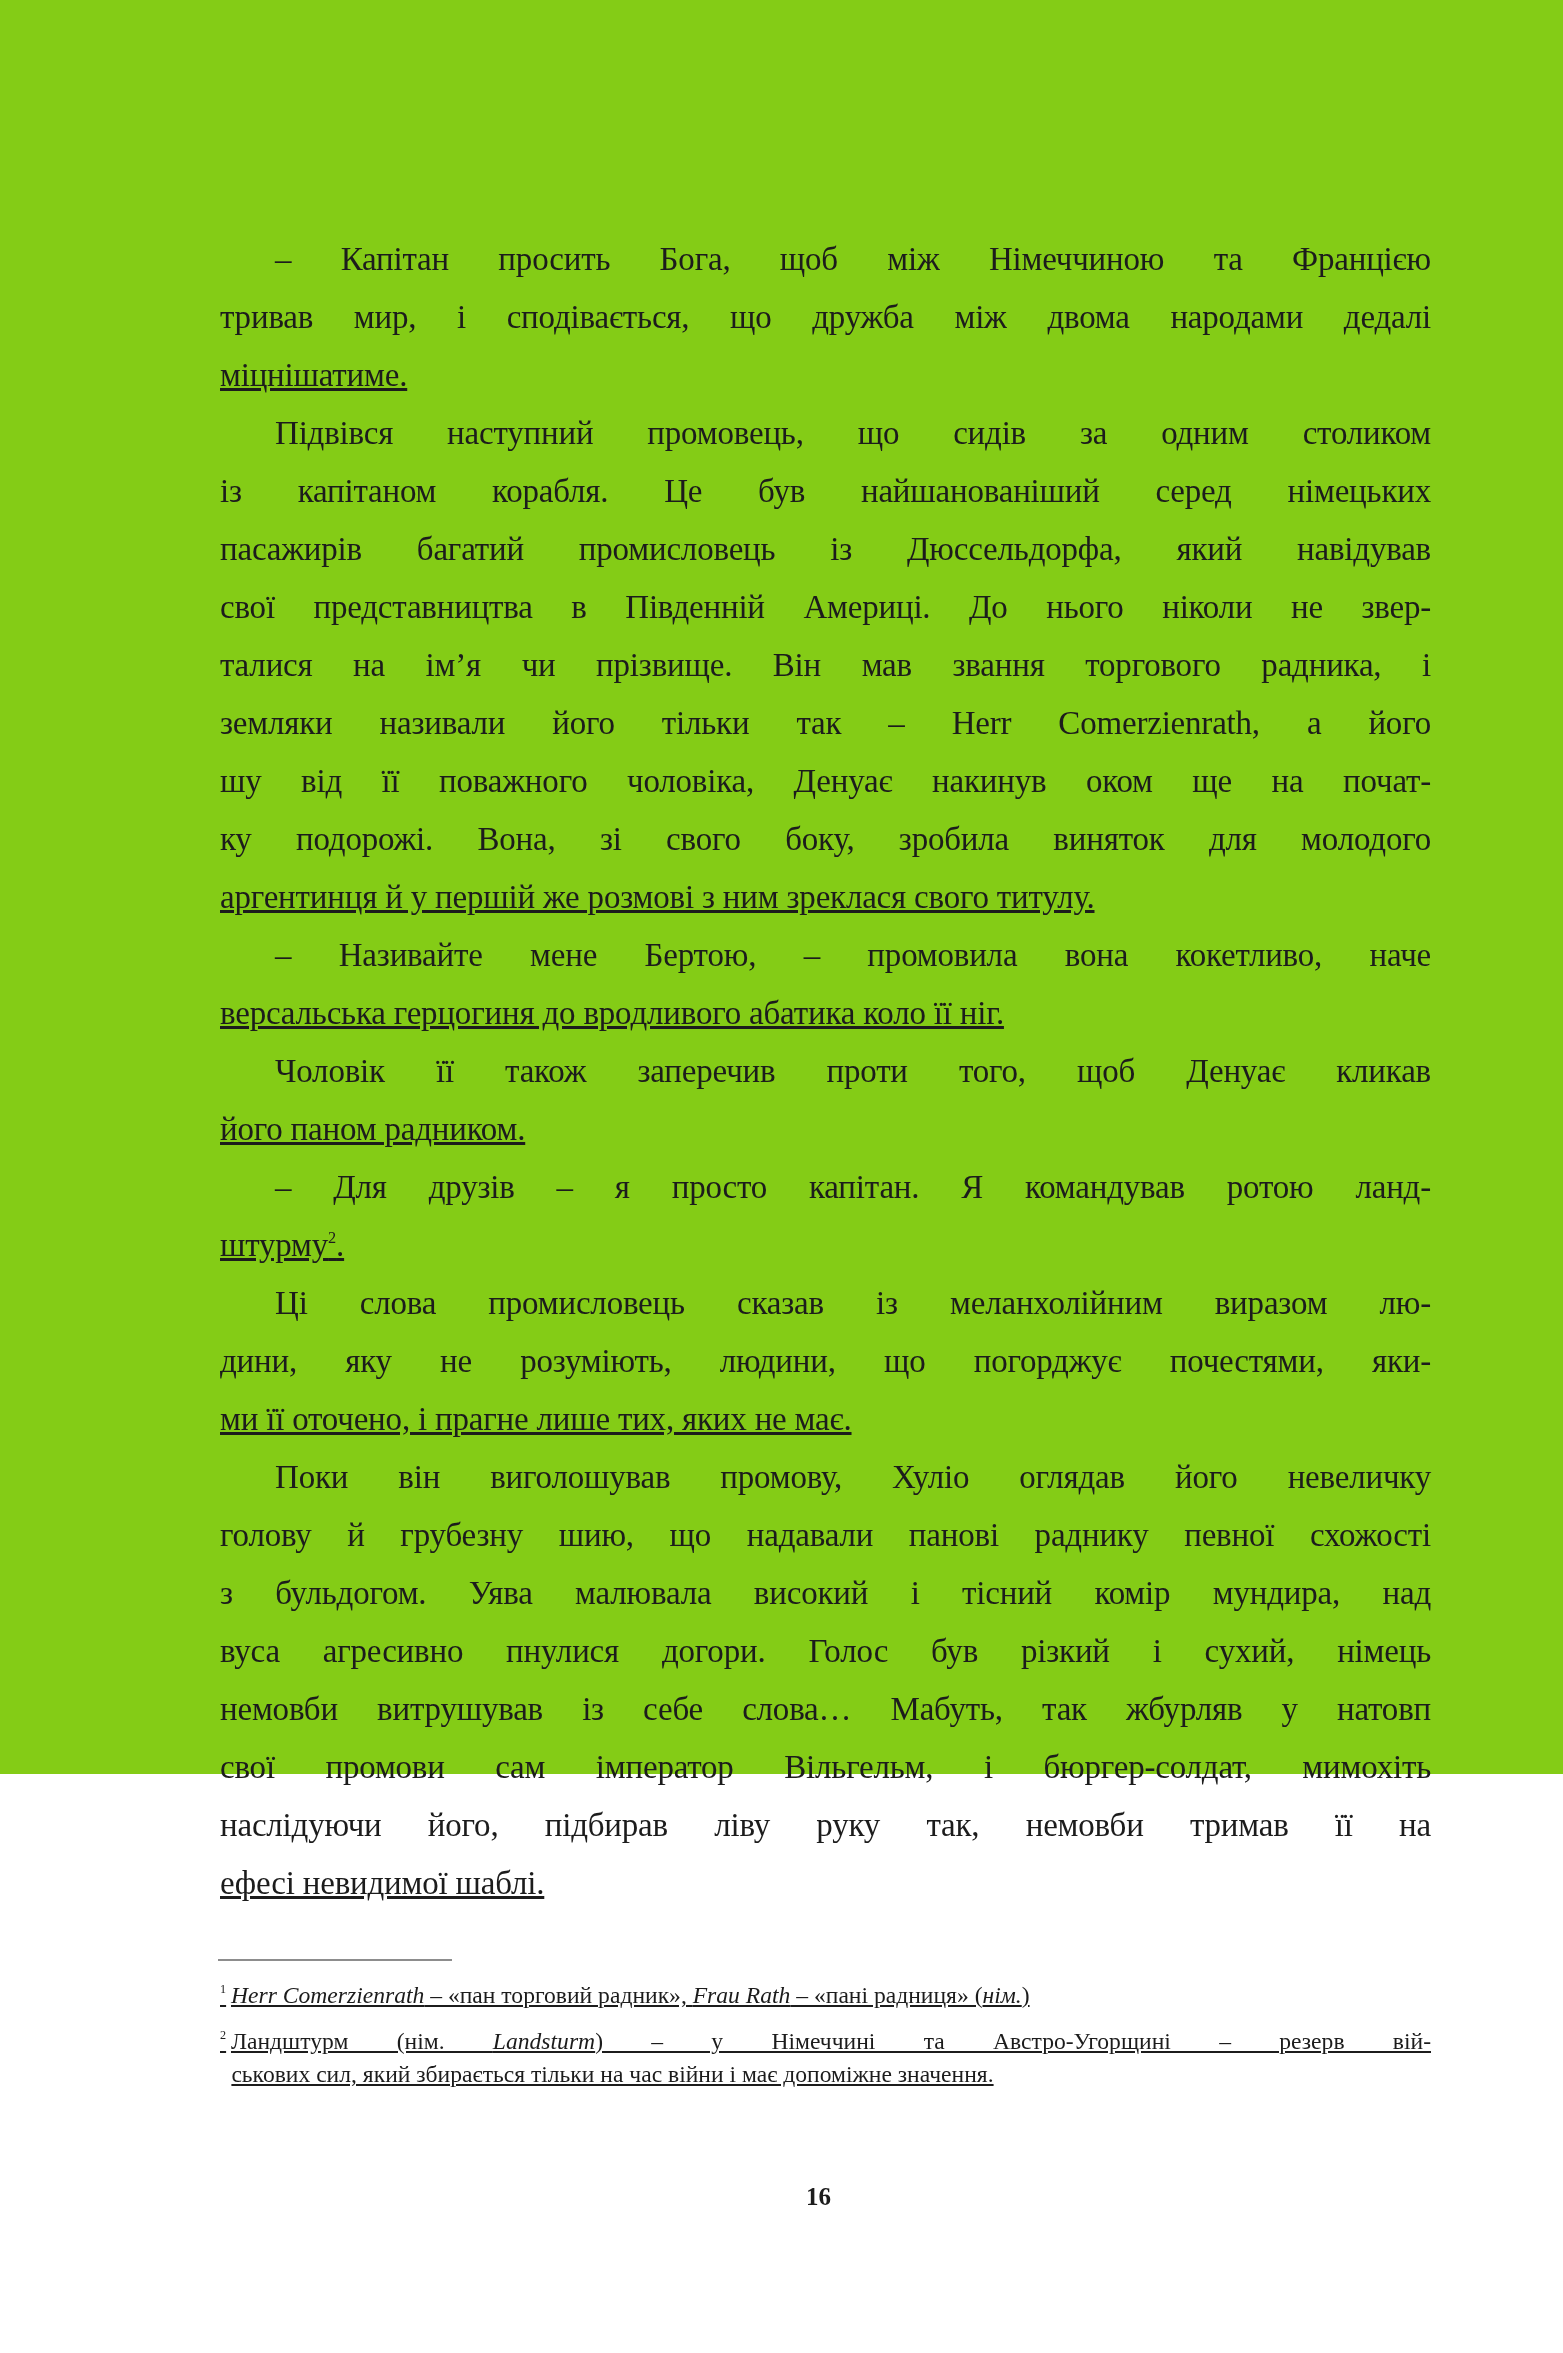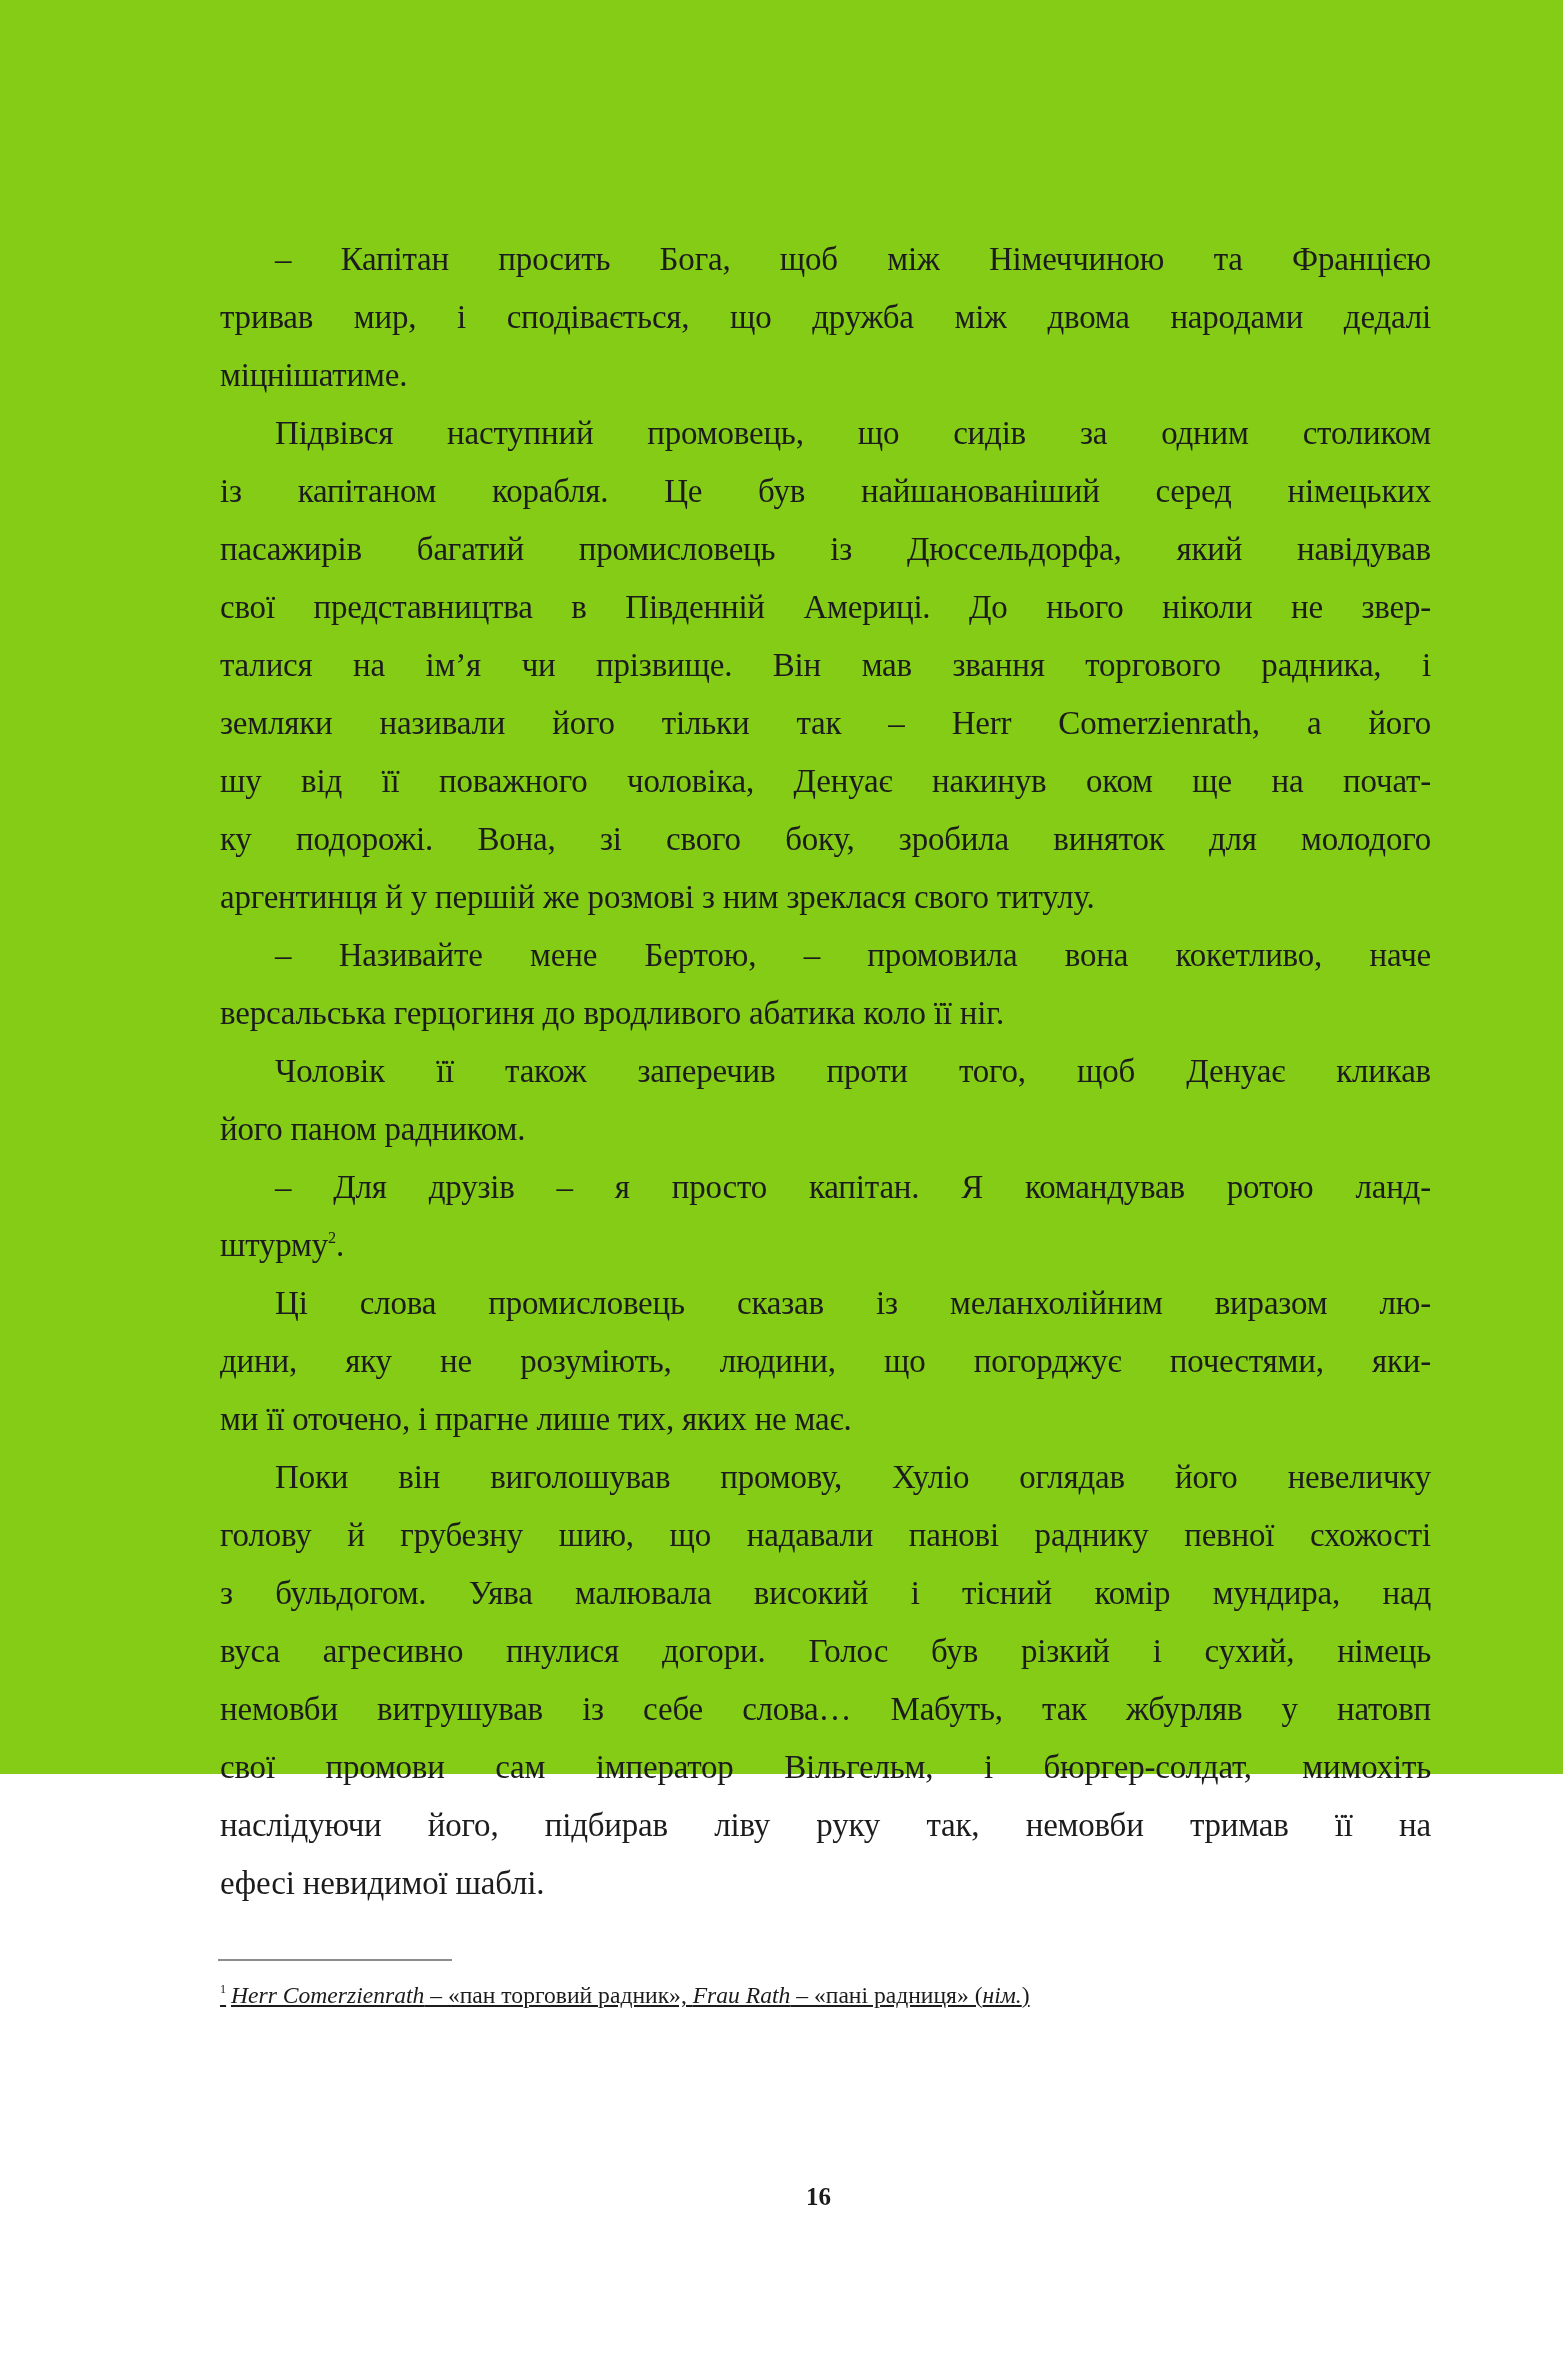--- a/index.html
+++ b/index.html
@@ -33,20 +33,21 @@
     height: 58px;
     line-height: 58px;
     font-size: 33px;
     white-space: nowrap;
     text-align: justify;
     text-align-last: justify;
     letter-spacing: -0.2px;
   }
   .line.last {
     text-align-last: left;
+    text-decoration: underline;
   }
   .line.indent {
     padding-left: 55px;
   }
   sup.fnref {
     font-size: 16.3px;
     line-height: 0;
     vertical-align: 13px;
   }
   .footnote-rule {
@@ -137,17 +138,21 @@
       <span class="line"><span>наслідуючи його, підбирав ліву руку так, немовби тримав її на</span></span>
       <span class="line last"><span>ефесі невидимої шаблі.</span></span>
     </div>
 
   <div class="footnote-rule"></div>
 
   <div class="footnotes">
     <div class="fn">
       <span class="fn-line last"><sup class="fn-mark">1</sup><i>Herr Comerzienrath</i><span> – «пан торговий радник», </span><i>Frau Rath</i><span> – «пані радниця» (</span><i>нім.</i><span>)</span></span>
     </div>
+    <div class="fn">
+      <span class="fn-line"><sup class="fn-mark">2</sup><span>Ландштурм (нім. </span><i>Landsturm</i><span>) – у Німеччині та Австро-Угорщині – резерв вій-</span></span>
+      <span class="fn-line last cont">ськових сил, який збирається тільки на час війни і має допоміжне значення.</span>
+    </div>
   </div>
 
   <div class="page-number">16</div>
 </div>
 
 
 </body></html>

